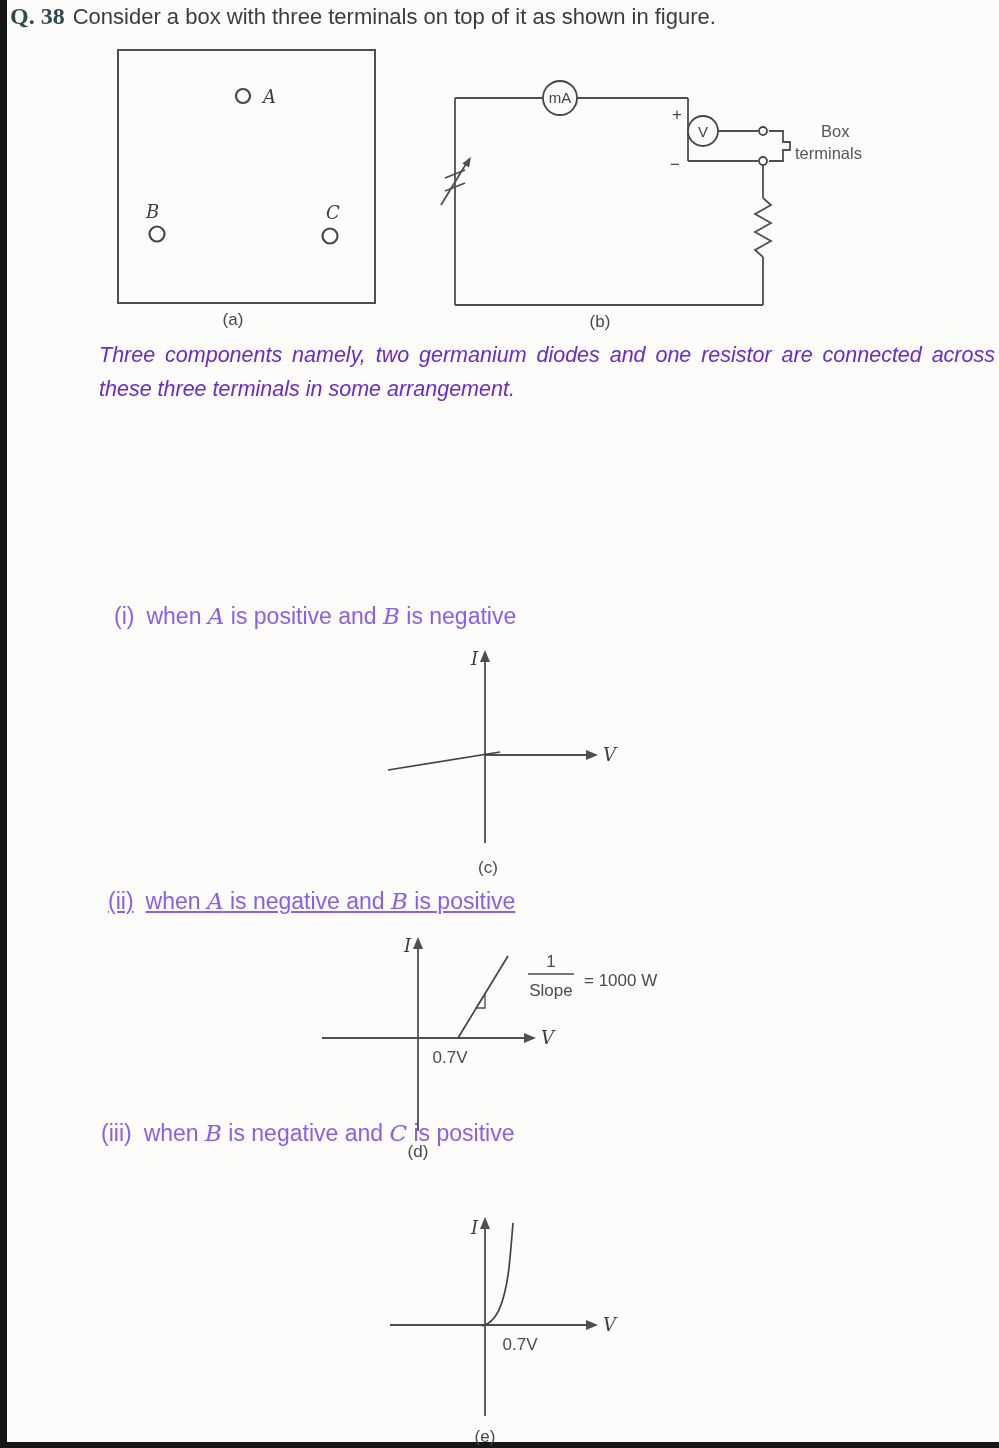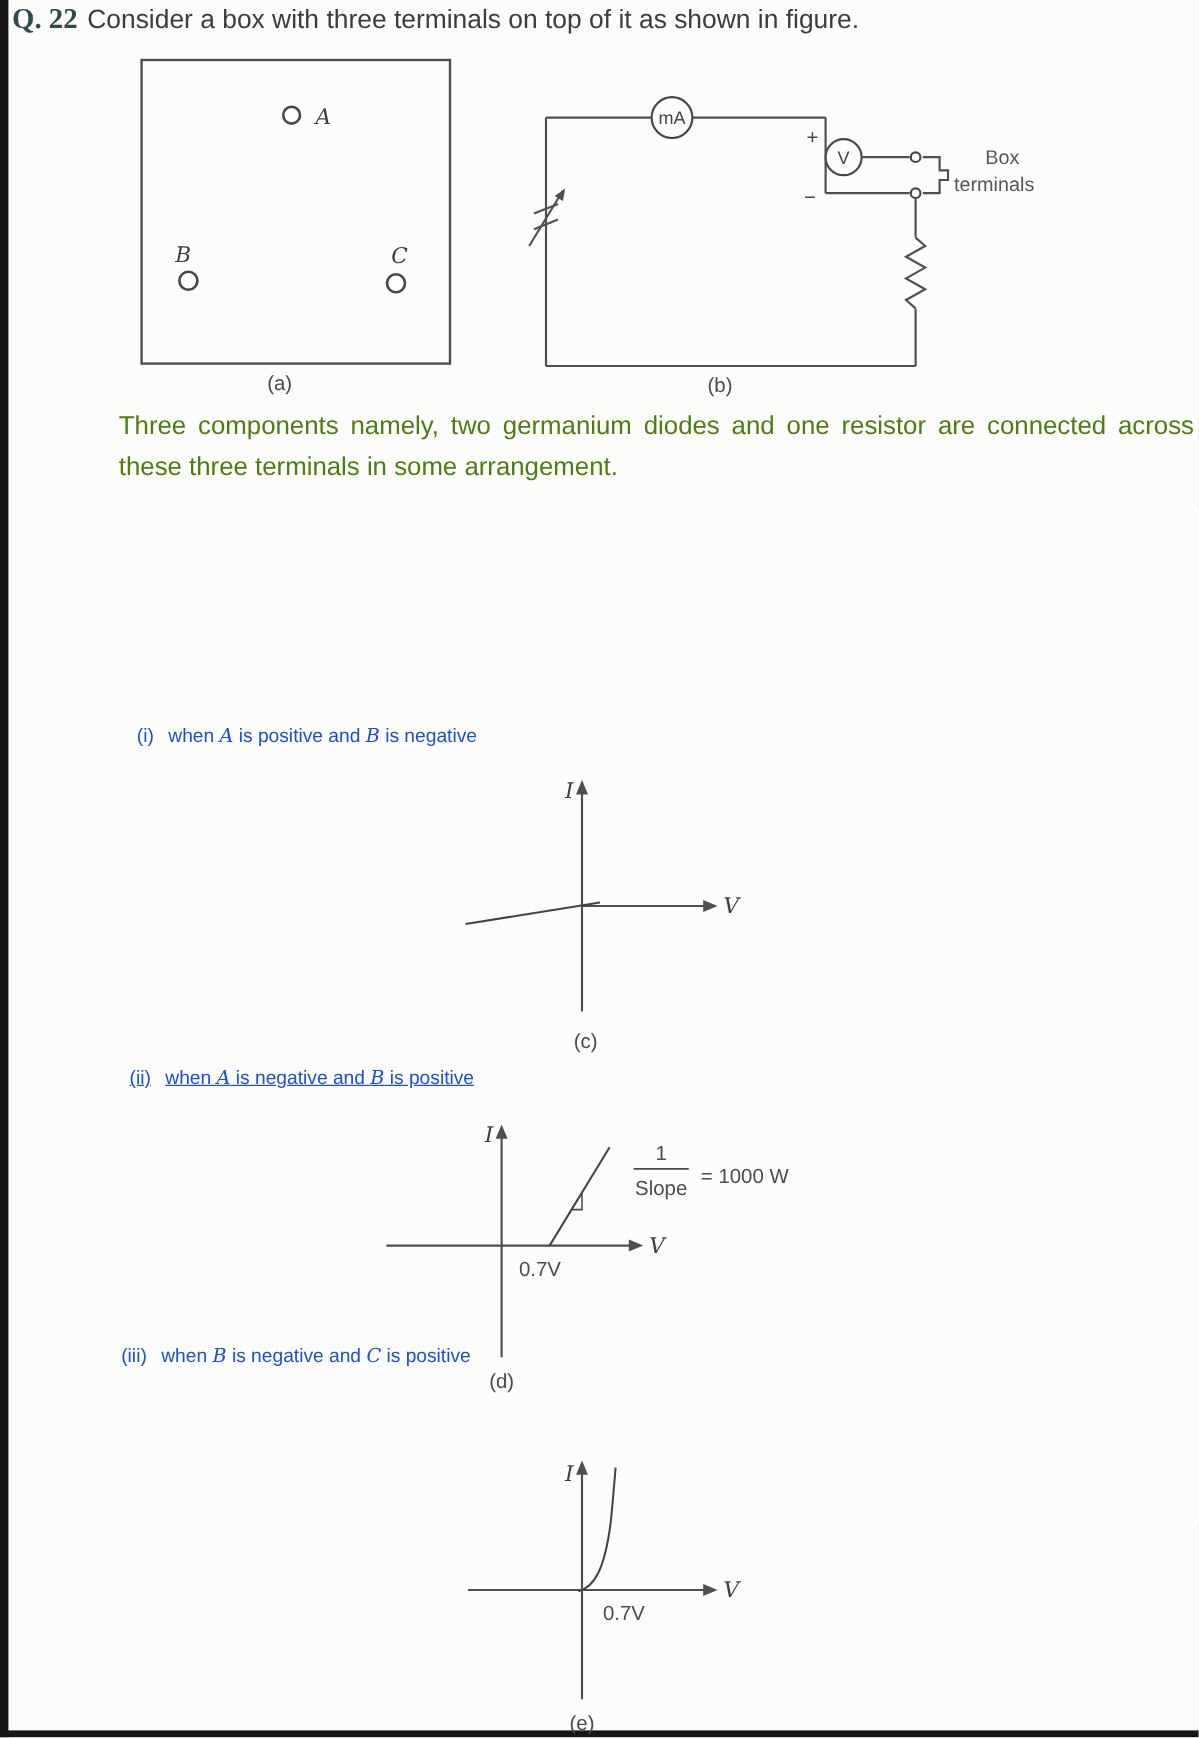--- a/index.html
+++ b/index.html
@@ -8,23 +8,23 @@
     background:#fcfcfa; overflow:hidden;
     font-family:"Liberation Sans", sans-serif; color:#3f3f3f;
   }
   .edge-left  { position:absolute; left:0; top:0; width:7px; height:100%; background:#161616; }
   .edge-bottom{ position:absolute; left:0; bottom:0; width:100%; height:6px; background:#161616; }
 
   .q-line { position:absolute; top:3px; left:10px; width:982px; font-size:22px; color:#3c3c3c; }
   .q-num  { font-family:"Liberation Serif", serif; font-weight:bold; font-size:24px; color:#2e4a4e; margin-right:8px; }
 
   .body-text { position:absolute; left:0; top:338px; width:999px; box-sizing:border-box; padding:0 4px 0 99px; }
-  .body-text p { margin:0 0 9px 0; font-size:21.5px; line-height:34px; text-align:justify; color:#4d7c0f; }
+  .body-text p { margin:0 0 9px 0; font-size:21.5px; line-height:34px; text-align:justify; color:#6d28d9;font-style:italic; }
 
-  .case-line { position:absolute; font-size:16px; color:#1d4ed8; }
+  .case-line { position:absolute; font-size:23px; color:#8b5cf6; }
   .case-line .marker { margin-right:12px; }
   .var { font-family:"DejaVu Serif", serif; font-style:italic; }
   .case-1 { top:603px; left:114px; }
   .case-2 { top:888px; left:108px;text-decoration:underline; }
   .case-3 { top:1120px; left:101px; }
 
   .fig-a { position:absolute; left:105px; top:46px; }
   .fig-b { position:absolute; left:440px; top:60px; }
   .g-c   { position:absolute; left:360px; top:646px; }
   .g-d   { position:absolute; left:300px; top:933px; }
@@ -47,21 +47,21 @@
   .tri { fill:none; stroke:#4c4c4c; stroke-width:1.3; }
   .fbar { stroke:#4c4c4c; stroke-width:1.4; }
 </style>
 </head>
 <body>
 
 <div class="page">
   <div class="edge-left"></div>
   <div class="edge-bottom"></div>
 
-  <div class="q-line"><span class="q-num">Q. 22</span><span>Consider a box with three terminals on top of it as shown in figure.</span></div>
+  <div class="q-line"><span class="q-num">Q. 38</span><span>Consider a box with three terminals on top of it as shown in figure.</span></div>
 
   <svg class="fig-a" width="290" height="290" viewBox="0 0 290 290">
     <rect x="13" y="4" width="257" height="253" class="ln"></rect>
     <circle cx="138" cy="50" r="7" class="term"></circle>
     <text x="158" y="57" class="vl">A</text>
     <circle cx="52" cy="188" r="7.5" class="term"></circle>
     <text x="41" y="172" class="vl">B</text>
     <circle cx="225" cy="190" r="7.5" class="term"></circle>
     <text x="221" y="173" class="vl">C</text>
     <text x="128" y="279" class="cap" text-anchor="middle">(a)</text>

